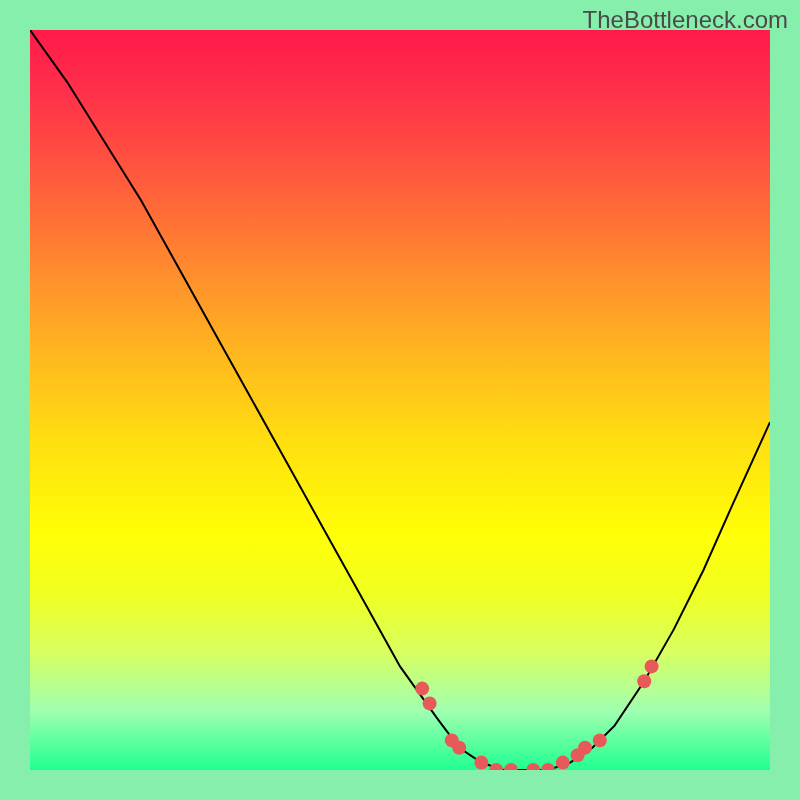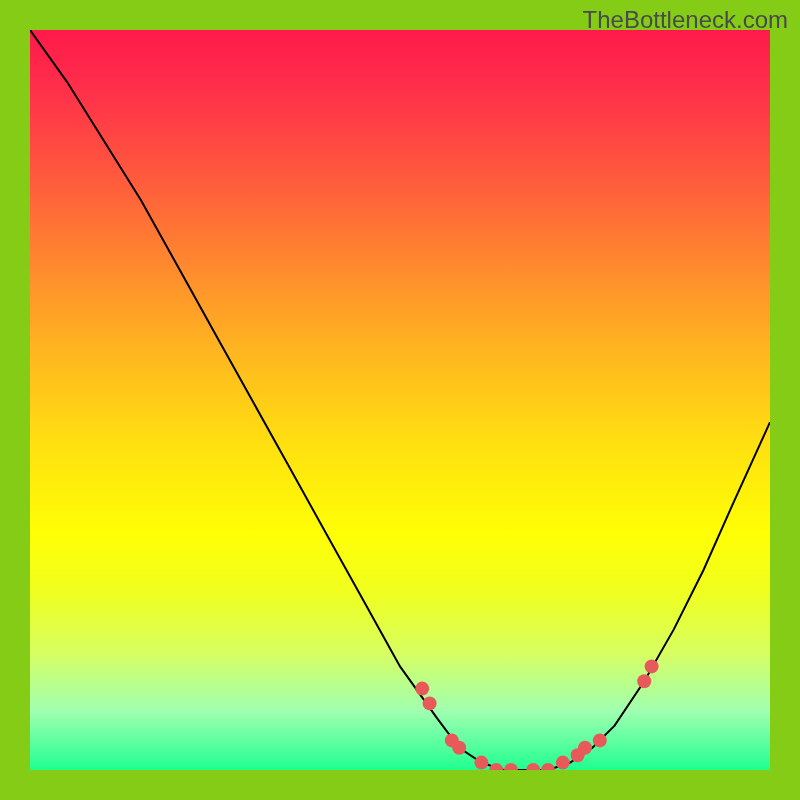--- a/index.html
+++ b/index.html
@@ -1,17 +1,17 @@
 <!DOCTYPE html>
 <html><head>
 <meta charset="utf-8">
 <style>
   * { margin: 0; padding: 0; box-sizing: border-box; }
   body { background: #000; width: 800px; height: 800px; overflow: hidden; font-family: Arial, sans-serif; }
-  .container { position: relative; width: 800px; height: 800px; background: #84cc16; }
+  .container { position: relative; width: 800px; height: 800px; background: #86efac; }
   .watermark { position: absolute; top: 6px; right: 12px; color: #4a4a4a; font-size: 24px; font-weight: 500; z-index: 10; }
   .plot-area { position: absolute; left: 30px; top: 30px; width: 740px; height: 740px; }
   .gradient-bg { position: absolute; left: 0; top: 0; width: 100%; height: 100%;
     background: linear-gradient(to bottom,
       #ff1a4a 0%,
       #ff2f4a 8%,
       #ff5a3d 20%,
       #ff8a2e 32%,
       #ffb81f 44%,
       #ffe010 56%,

